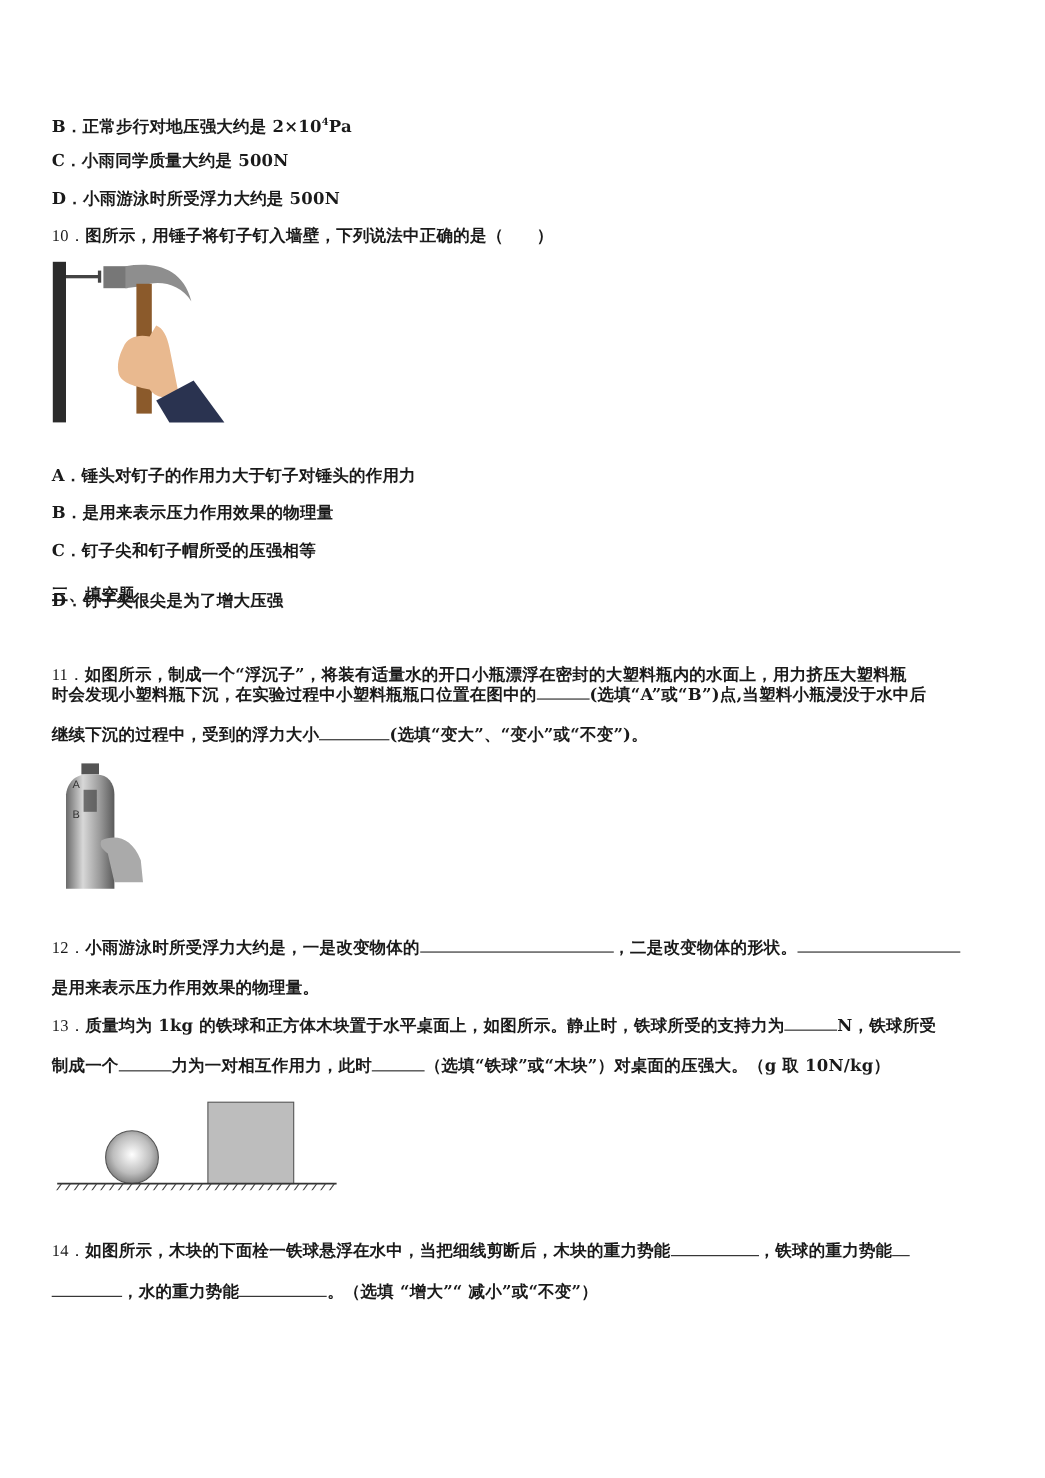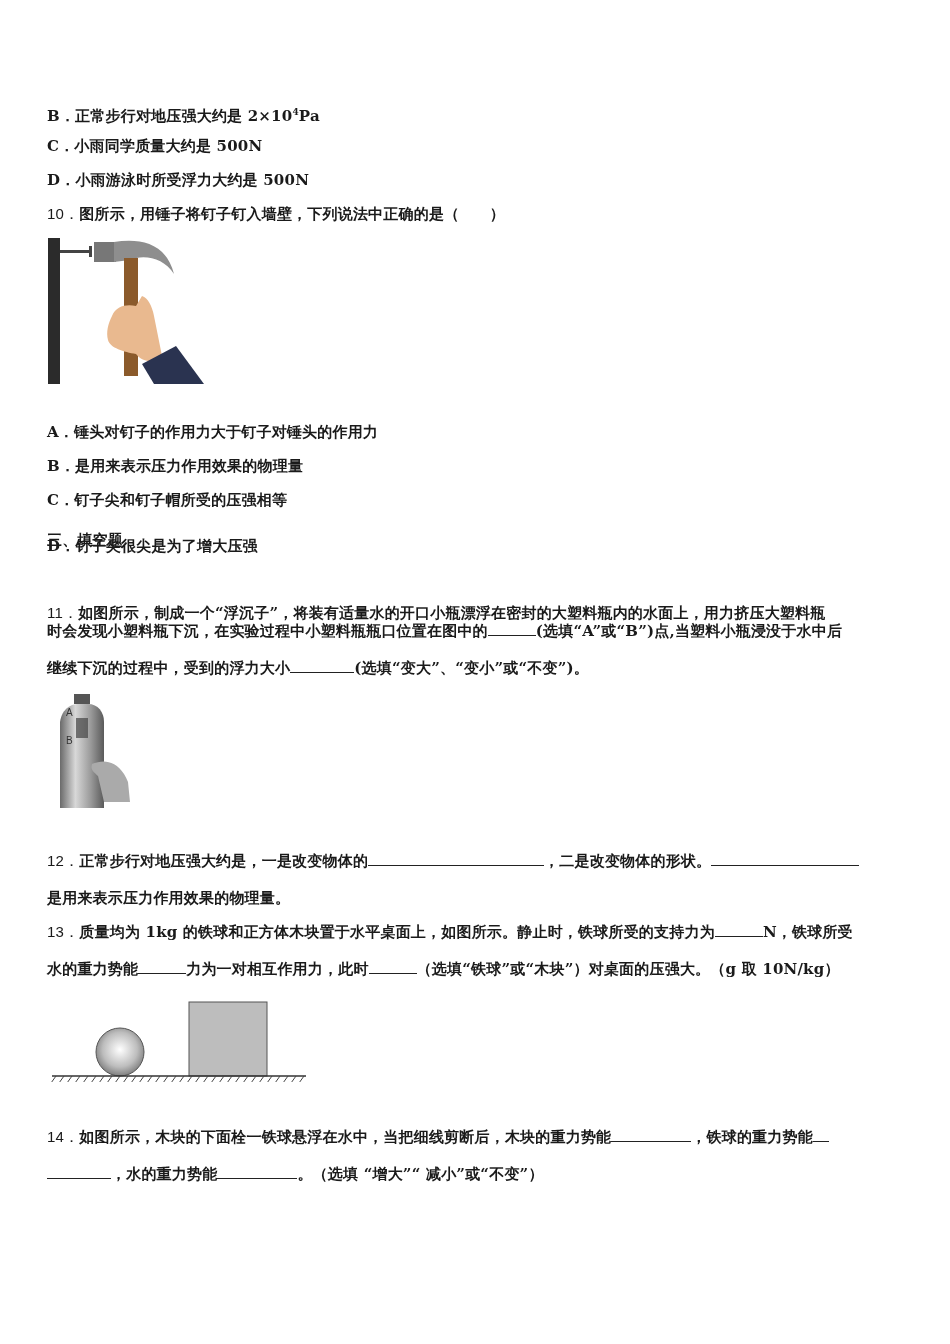--- a/index.html
+++ b/index.html
@@ -5,21 +5,21 @@
   html, body { margin: 0; padding: 0; background: #ffffff; }
   body {
     width: 950px; height: 1344px; position: relative; overflow: hidden;
     font-family: "DejaVu Serif", "Liberation Serif", serif;
     color: #1a1a1a;
   }
   .line {
     position: absolute; left: 47px; font-size: 15px; font-weight: bold;
     white-space: nowrap; line-height: 20px; letter-spacing: 0.2px;
   }
-  .num { font-family: Liberation Sans, sans-serif; font-weight: normal; }
+  .num { font-family: Liberation Serif, serif; font-weight: normal; }
   .blank { display: inline-block; border-bottom: 1px solid #222; height: 14px; vertical-align: baseline; }
   sup { font-size: 9px; }
   .fig { position: absolute; }
 </style>
 </head>
 <body>
 
 <div class="line" style="top:102px">
   <span>B．正常步行对地压强大约是 2×10</span><sup>4</sup><span>Pa</span>
 </div>
@@ -69,29 +69,29 @@
   </defs>
   <rect x="20" y="2" width="16" height="10" fill="#555"></rect>
   <path d="M6 30 C8 16, 18 12, 24 12 L34 12 C44 12, 50 20, 50 30 L50 116 L6 116 Z" fill="url(#btl)"></path>
   <rect x="22" y="26" width="12" height="20" fill="#444" opacity="0.7"></rect>
   <text x="12" y="24" font-size="10" font-family="Liberation Sans, sans-serif" fill="#333">A</text>
   <text x="12" y="52" font-size="10" font-family="Liberation Sans, sans-serif" fill="#333">B</text>
   <path d="M38 72 C52 66, 66 70, 74 90 L76 110 L50 110 L44 84 C40 80, 36 78, 38 72 Z" fill="#aaa"></path>
 </svg>
 
 <div class="line" style="top:851px">
-  <span class="num">12．</span><span>正常步行对地压强大约是，一是改变物体的</span><span class="blank" style="width:176px"></span><span>，二是改变物体的形状。</span><span class="blank" style="width:148px"></span>
+  <span class="num">12．</span><span>小雨游泳时所受浮力大约是，一是改变物体的</span><span class="blank" style="width:176px"></span><span>，二是改变物体的形状。</span><span class="blank" style="width:148px"></span>
 </div>
 <div class="line" style="top:888px">是用来表示压力作用效果的物理量。</div>
 
 <div class="line" style="top:922px">
   <span class="num">13．</span><span>质量均为 1kg 的铁球和正方体木块置于水平桌面上，如图所示。静止时，铁球所受的支持力为</span><span class="blank" style="width:48px"></span><span>N，铁球所受</span>
 </div>
 <div class="line" style="top:959px">
-  <span>水的重力势能</span><span class="blank" style="width:48px"></span><span>力为一对相互作用力，此时</span><span class="blank" style="width:48px"></span><span>（选填“铁球”或“木块”）对桌面的压强大。（g 取 10N/kg）</span>
+  <span>制成一个</span><span class="blank" style="width:48px"></span><span>力为一对相互作用力，此时</span><span class="blank" style="width:48px"></span><span>（选填“铁球”或“木块”）对桌面的压强大。（g 取 10N/kg）</span>
 </div>
 
 <svg class="fig" style="left:48px; top:996px" width="262" height="86" viewBox="0 0 262 86">
   <defs>
     <radialGradient id="ball" cx="0.5" cy="0.45" r="0.6">
       <stop offset="0" stop-color="#ffffff"></stop>
         <stop offset="0.6" stop-color="#bdbdbd"></stop>
         <stop offset="1" stop-color="#6f6f6f"></stop>
     </radialGradient>
   </defs>

